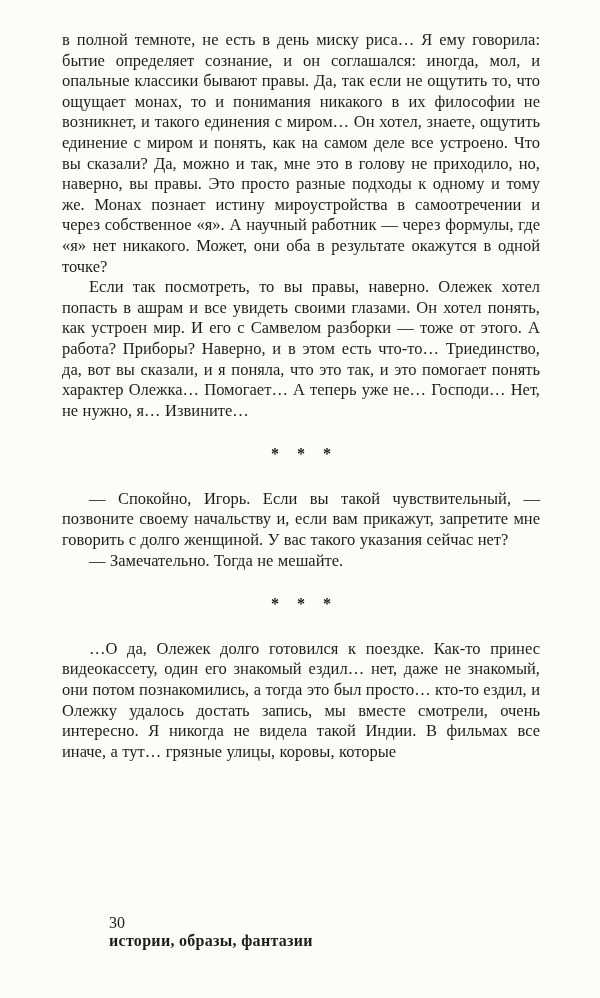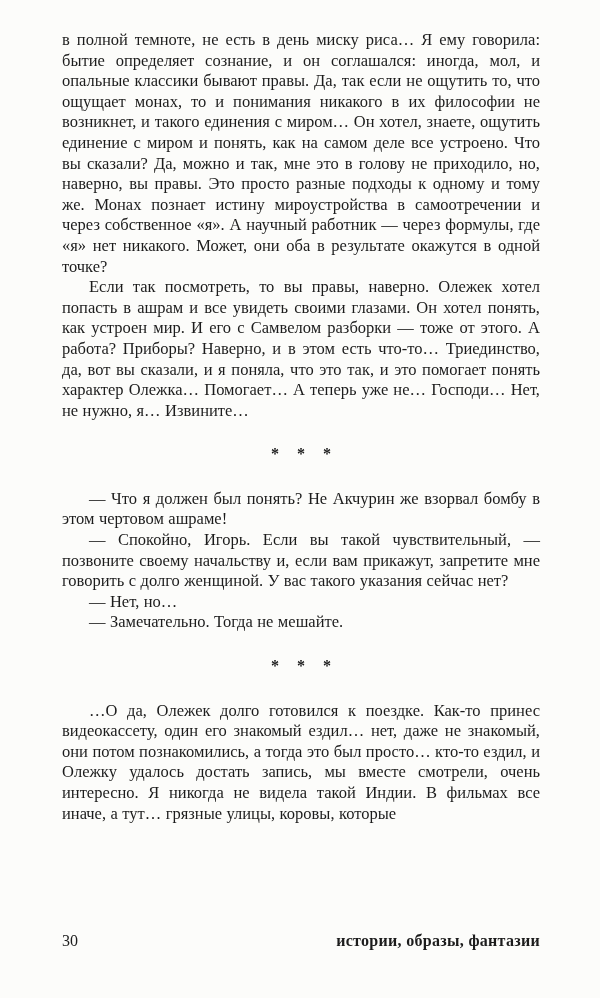--- a/index.html
+++ b/index.html
@@ -45,20 +45,21 @@
     }
     .footer {
       position: absolute;
       left: 62px;
       right: 60px;
       bottom: 48px;
       display: flex;
       justify-content: space-between;
       align-items: baseline;
       font-size: 16px;
+      flex-direction: column;
     }
     .page-number {
       font-weight: normal;
     }
     .running-footer {
       font-weight: bold;
       letter-spacing: 0.3px;
       margin-left: 47px;
     }
   </style>
@@ -66,23 +67,21 @@
 <body>
 
 <div class="page">
   <div class="text-block">
 
     <p class="para">в полной темноте, не есть в день миску риса… Я ему говорила: бытие определяет сознание, и он соглашался: иногда, мол, и опальные классики бывают правы. Да, так если не ощутить то, что ощущает монах, то и понимания никакого в их философии не возникнет, и такого единения с миром… Он хотел, знаете, ощутить единение с миром и понять, как на самом деле все устроено. Что вы сказали? Да, можно и так, мне это в голову не приходило, но, наверно, вы правы. Это просто разные подходы к одному и тому же. Монах познает истину мироустройства в самоотречении и через собственное «я». А научный работник — через формулы, где «я» нет никакого. Может, они оба в результате окажутся в одной точке?</p>
     <p class="para indent">Если так посмотреть, то вы правы, наверно. Олежек хотел попасть в ашрам и все увидеть своими глазами. Он хотел понять, как устроен мир. И его с Самвелом разборки — тоже от этого. А работа? Приборы? Наверно, и в этом есть что-то… Триединство, да, вот вы сказали, и я поняла, что это так, и это помогает понять характер Олежка… Помогает… А теперь уже не… Господи… Нет, не нужно, я… Извините…</p>
 
     <div class="separator">* * *</div>
 
-    <p class="para indent">— Что я должен был понять? Не Акчурин же взорвал бомбу в этом чертовом ашраме!</p>
     <p class="para indent">— Спокойно, Игорь. Если вы такой чувствительный, — позвоните своему начальству и, если вам прикажут, запретите мне говорить с долго женщиной. У вас такого указания сейчас нет?</p>
-    <p class="para indent">— Нет, но…</p>
     <p class="para indent">— Замечательно. Тогда не мешайте.</p>
 
     <div class="separator">* * *</div>
 
     <p class="para indent">…О да, Олежек долго готовился к поездке. Как-то принес видеокассету, один его знакомый ездил… нет, даже не знакомый, они потом познакомились, а тогда это был просто… кто-то ездил, и Олежку удалось достать запись, мы вместе смотрели, очень интересно. Я никогда не видела такой Индии. В фильмах все иначе, а тут… грязные улицы, коровы, которые</p>
 
   </div>
 
   <div class="footer">
     <span class="page-number">30</span>

